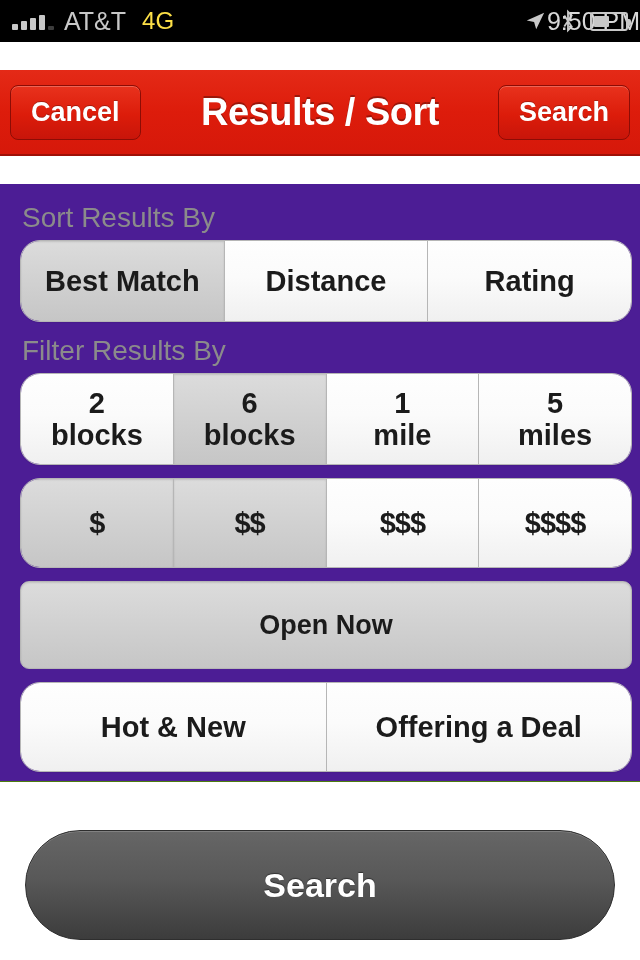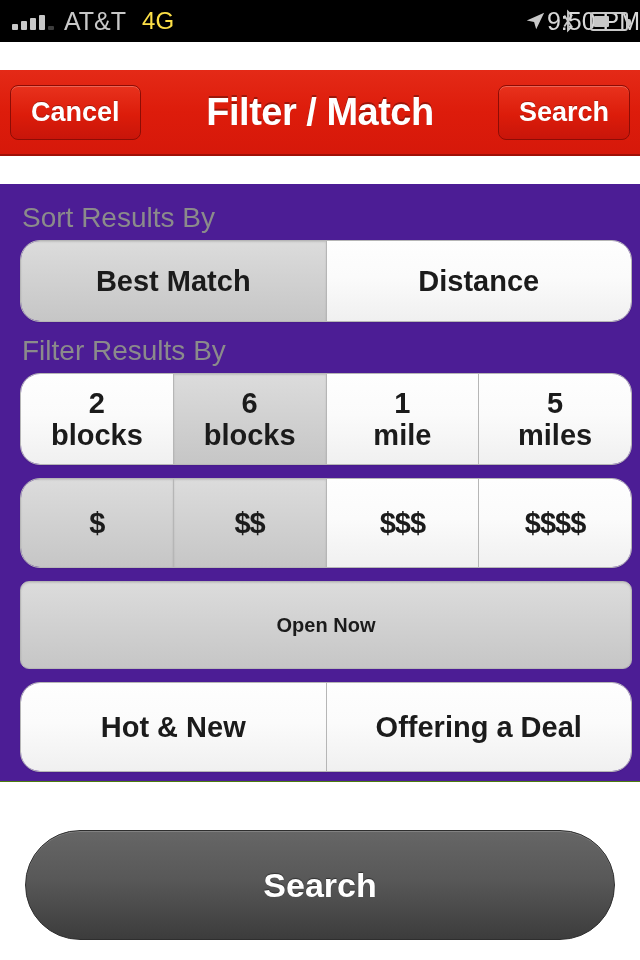--- a/index.html
+++ b/index.html
@@ -107,21 +107,21 @@
   .seg-dist .seg .unit { font-size:29px; font-weight:bold; }
   .seg-price .seg { height:88px; letter-spacing:-1px; }
   .seg-bool .seg { height:88px; }
 
   
   .wide-btn {
     width:100%; height:88px; margin-bottom:13px;
     display:flex; align-items:center; justify-content:center;
     position:relative; cursor:pointer;
     border:1px solid #b6b6b6; border-radius:9px;
-    font-size:20px; font-weight:bold; color:#1b1b1b;
+    font-size:27px; font-weight:bold; color:#1b1b1b;
     background:linear-gradient(to bottom,#fefefe 0%,#fbfbfb 45%,#f0f0f0 100%);
     box-shadow:0 1px 1px rgba(0,0,0,.06);
   }
   .wide-btn.selected {
     background:linear-gradient(to bottom,#dcdcdc 0%,#d2d2d2 45%,#c6c6c6 100%);
     box-shadow:inset 0 1px 2px rgba(0,0,0,.13);
   }
   .chev {
     position:absolute; right:26px; top:50%; transform:translateY(-50%);
     width:20px; height:32px;
@@ -169,31 +169,32 @@
         <path d="M4 7 L12 19 L8 23 L8 3 L12 7 L4 19" fill="none" stroke="#c8c8c8" stroke-width="2"></path>
       </svg>
       <span class="battery">
         <span class="lvl" style="width:50%"></span>
       </span>
     </div>
   </div>
 
   <div class="navbar">
     <div class="nav-btn">Cancel</div>
-    <div class="nav-title">Filter / Match</div>
+    <div class="nav-title">Results / Sort</div>
     <div class="nav-btn">Search</div>
   </div>
 
   <div class="content">
 
     <div class="section-label">Sort Results By</div>
 
     <div class="seg-group seg-sort">
       <div class="seg selected">Best Match</div>
       <div class="seg">Distance</div>
+      <div class="seg">Rating</div>
     </div>
 
     <div class="section-label">Filter Results By</div>
 
     <div class="seg-group seg-dist">
       <div class="seg">
         <span class="num">2</span>
         <span class="unit">blocks</span>
       </div>
       <div class="seg selected">

